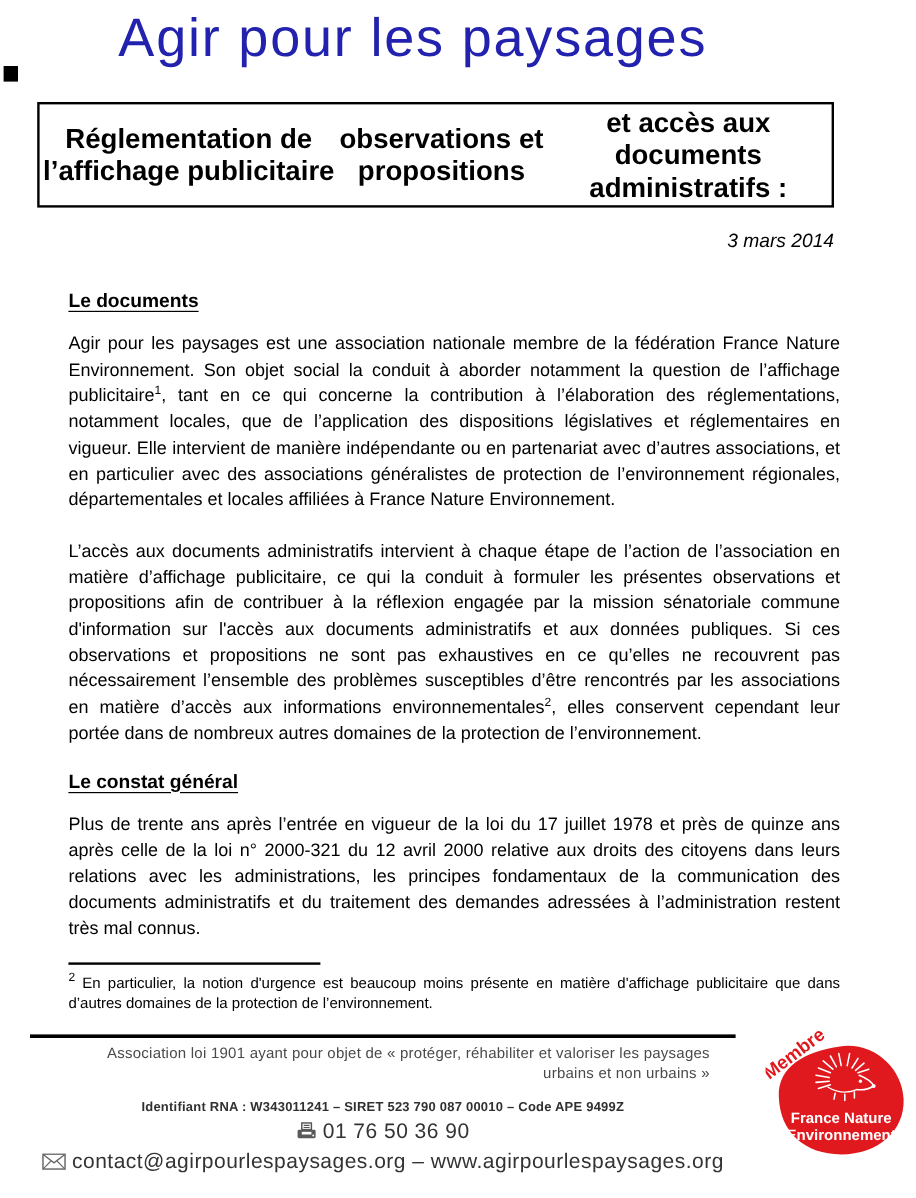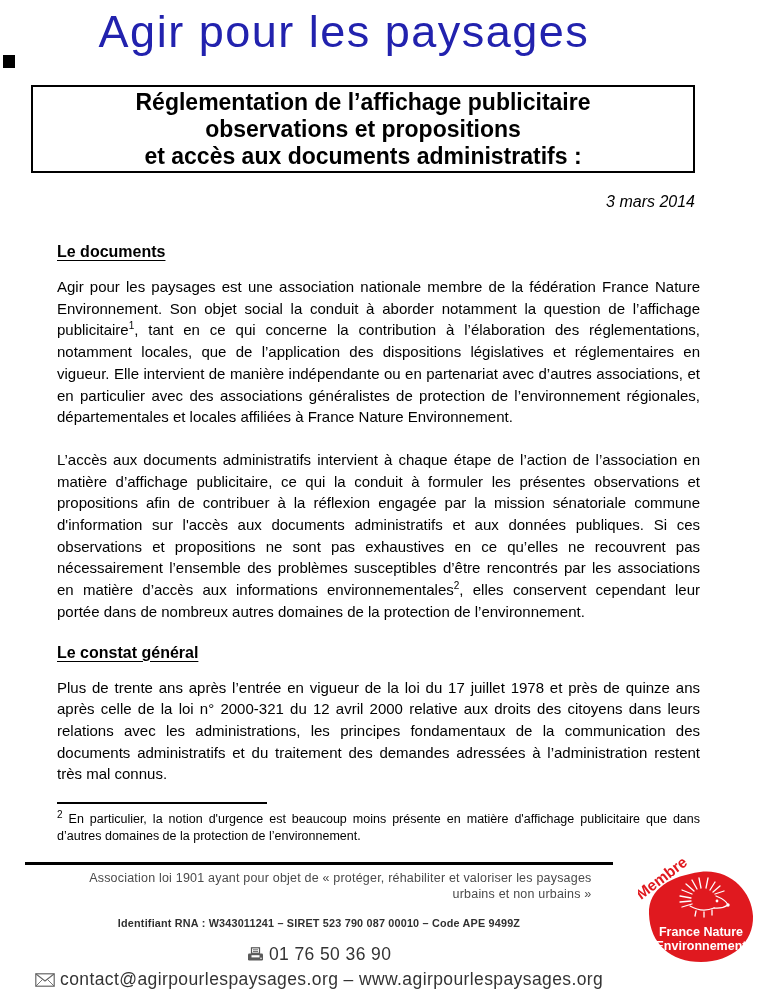--- a/index.html
+++ b/index.html
@@ -11,21 +11,21 @@
   .corner-mark { position:absolute; left:3px; top:55px; width:12px; height:13px; background:#000; }
 
   .org-title {
     position:absolute; left:0; top:6px; width:688px; text-align:center;
     font-size:45px; font-weight:400; letter-spacing:1.5px; color:#2222ae;
   }
 
   .doc-title-box {
     position:absolute; left:31px; top:85px; width:664px; height:88px;
     box-sizing:border-box; border:2px solid #000;
-    display:flex; flex-direction:column; justify-content:center; align-items:center;
+    display:flex; flex-direction:row; justify-content:center; align-items:center;
     font-size:23px; line-height:27px; font-weight:700; text-align:center;
   }
 
   .doc-date {
     position:absolute; left:31px; top:193px; width:664px; text-align:right;
     font-size:16px; font-style:italic;
   }
 
   .content { position:absolute; left:57px; top:243px; width:643px; }
   .section-heading {
@@ -41,21 +41,21 @@
   .footnotes { position:absolute; left:57px; top:802px; width:643px; }
   .fn-rule { width:210px; border-top:2px solid #000; margin:0 0 7px 0; }
   .fn1 { font-size:14.5px; line-height:19px; margin:0 0 5px 0; }
   .fn2 { font-size:12.5px; line-height:16.5px; text-align:justify; margin:0; }
 
   .footer-rule { position:absolute; left:25px; top:862px; width:588px; border-top:3px solid #000; }
   .footer { position:absolute; left:25px; top:871px; width:588px; text-align:center; }
   .assoc { font-size:12.5px; line-height:15.5px; color:#4a4a4a; width:545px; margin:0 auto; letter-spacing:0.2px;text-align:right; }
   .rna  { font-size:10.8px; font-weight:700; color:#303030; margin-top:15px; letter-spacing:0.2px; }
   .addr { font-size:17.5px; color:#333; margin-top:4px; letter-spacing:0.4px; }
-  .faxline { font-size:17.5px; color:#333; margin-top:15px; letter-spacing:0.4px; }
+  .faxline { font-size:17.5px; color:#333; margin-top:3px; letter-spacing:0.4px; }
   .emailline { font-size:17.5px; color:#333; margin-top:4px; letter-spacing:0.4px; }
   .glyph { color:#222; }
   .inline-icon { display:inline-block; vertical-align:-2px; }
 
   .logo { position:absolute; left:638px; top:858px; width:125px; height:118px; }
 </style>
 </head>
 <body>
 
 <div id="page">

